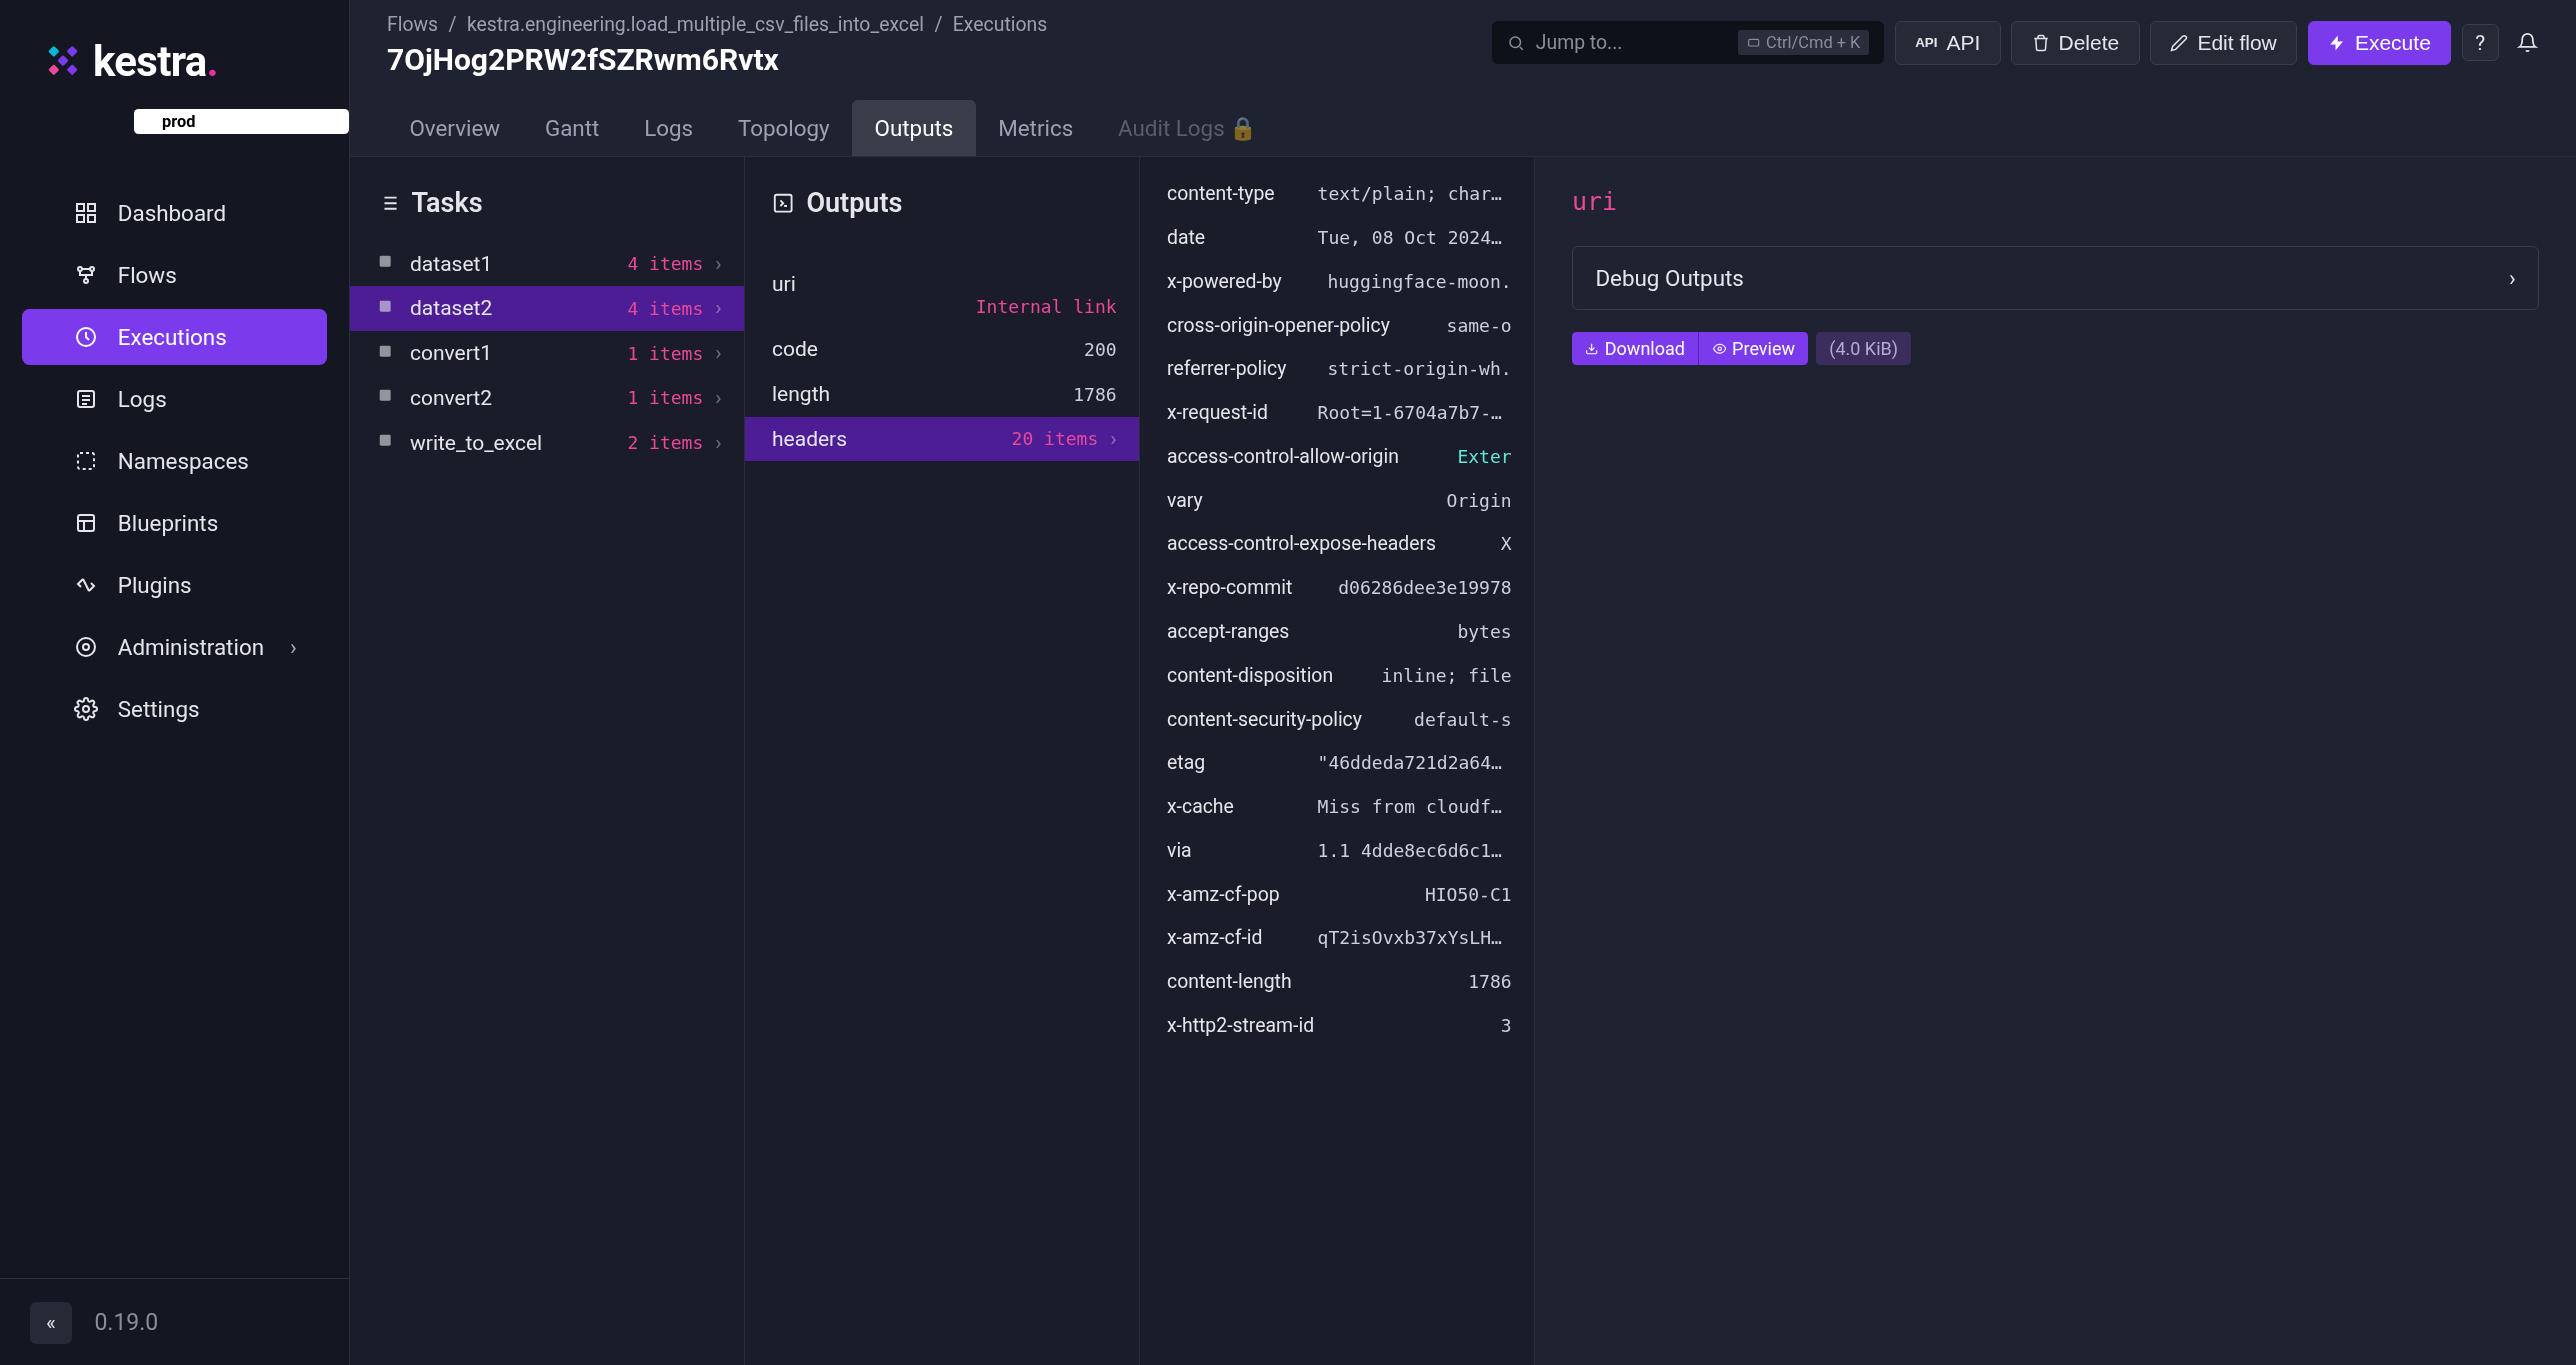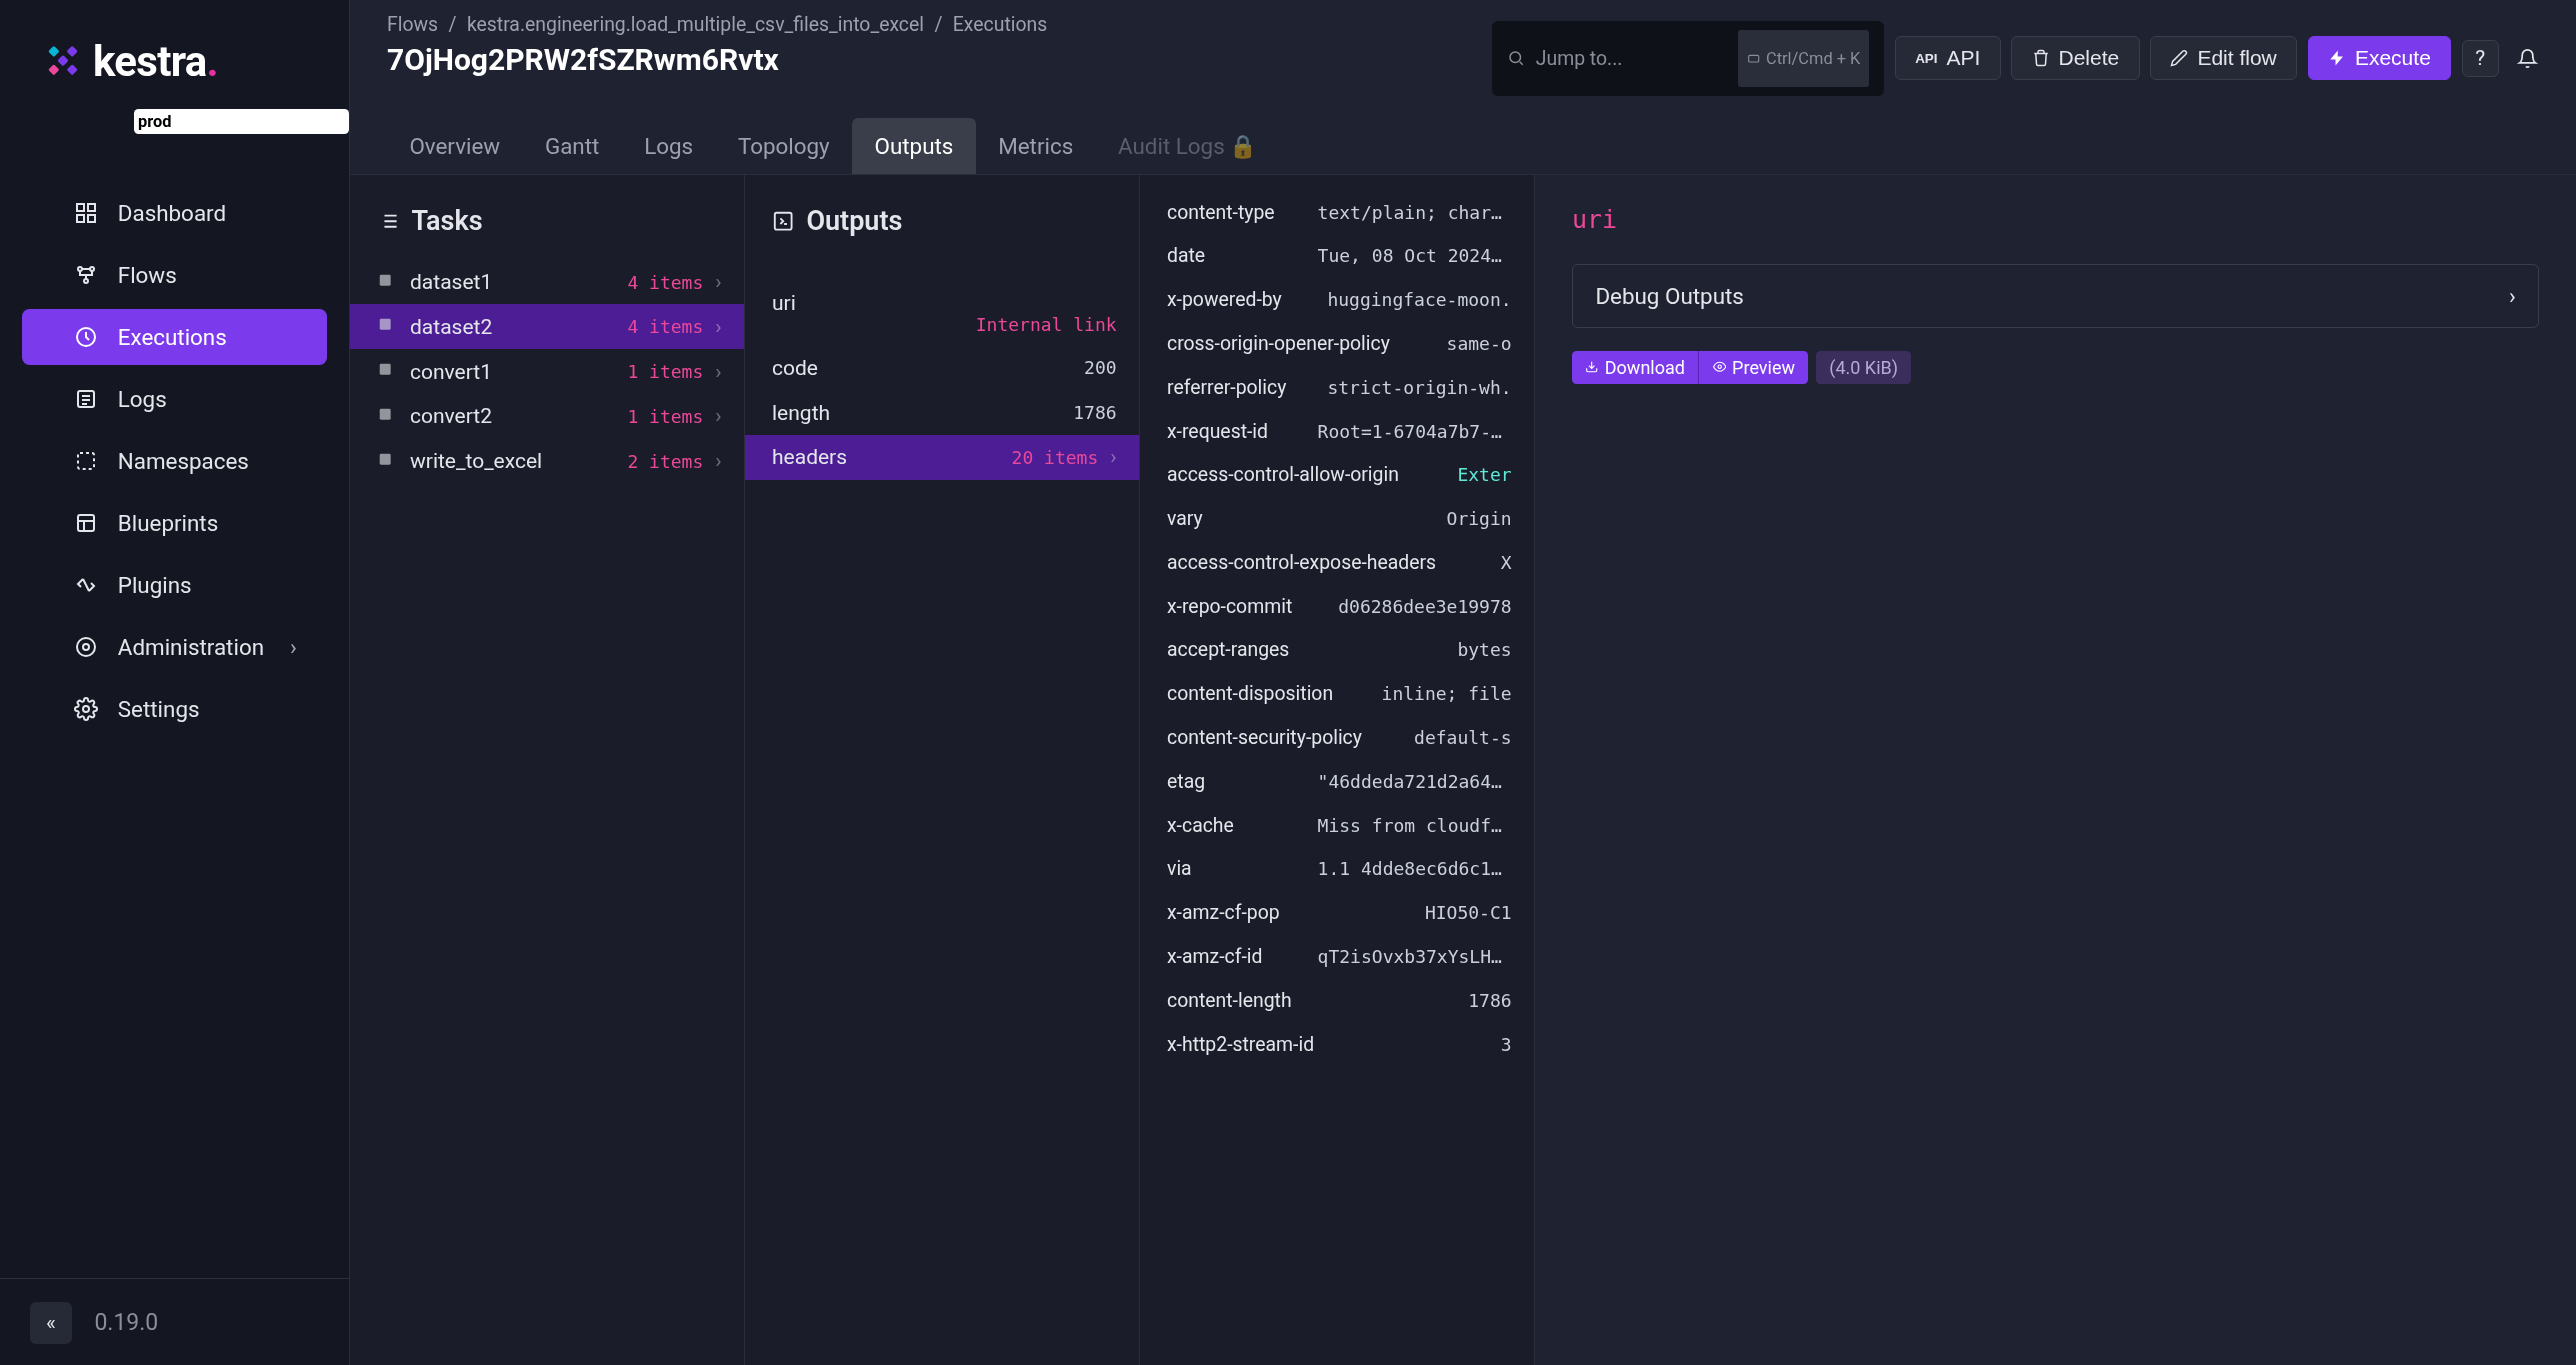--- a/index.html
+++ b/index.html
@@ -45,21 +45,21 @@
   letter-spacing: -0.7px;
 }
 .logo-text .dot { color: #e830a0; }
 .env-badge {
   display: inline-block;
   margin: 7.5px 0 0 134px;
   background: #fff;
   color: #000;
   font-weight: 700;
   font-size: 16.4px;
-  padding: 3px 4px;
+  padding: 3px 28px;
   border-radius: 4.5px;
 }
 .nav { margin-top: 45px; flex: 1; }
 .nav-item {
   display: flex;
   align-items: center;
   gap: 19.4px;
   padding: 15px 30px 15px 52px;
   margin: 6px 22.4px;
   border-radius: 7.5px;
@@ -110,21 +110,21 @@
   display: flex;
   align-items: center;
   gap: 10.4px;
   width: 392px;
   color: #8b8d98;
   font-size: 19.4px;
 }
 .search-box .kbd {
   margin-left: auto;
   background: #2a2d3a;
-  padding: 19px 9px;
+  padding: 3px 9px;
   border-radius: 3px;
   font-size: 16.4px;
   display: flex; align-items: center; gap: 6px;
 }
 .btn {
   background: #262936;
   border: 0.7px solid #3a3d4a;
   color: #e4e6eb;
   padding: 9px 19.4px;
   border-radius: 6px;

